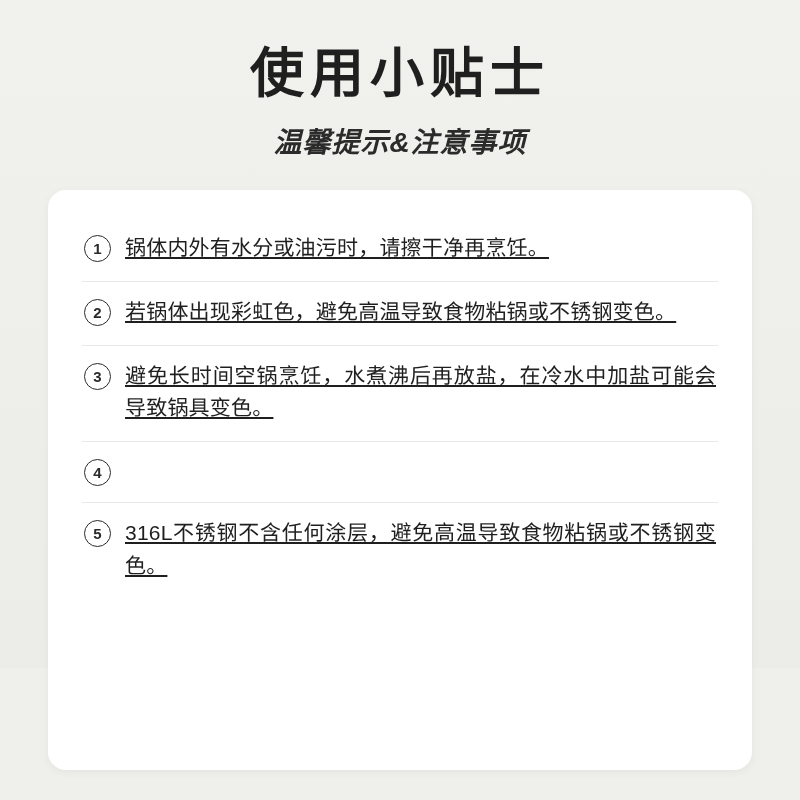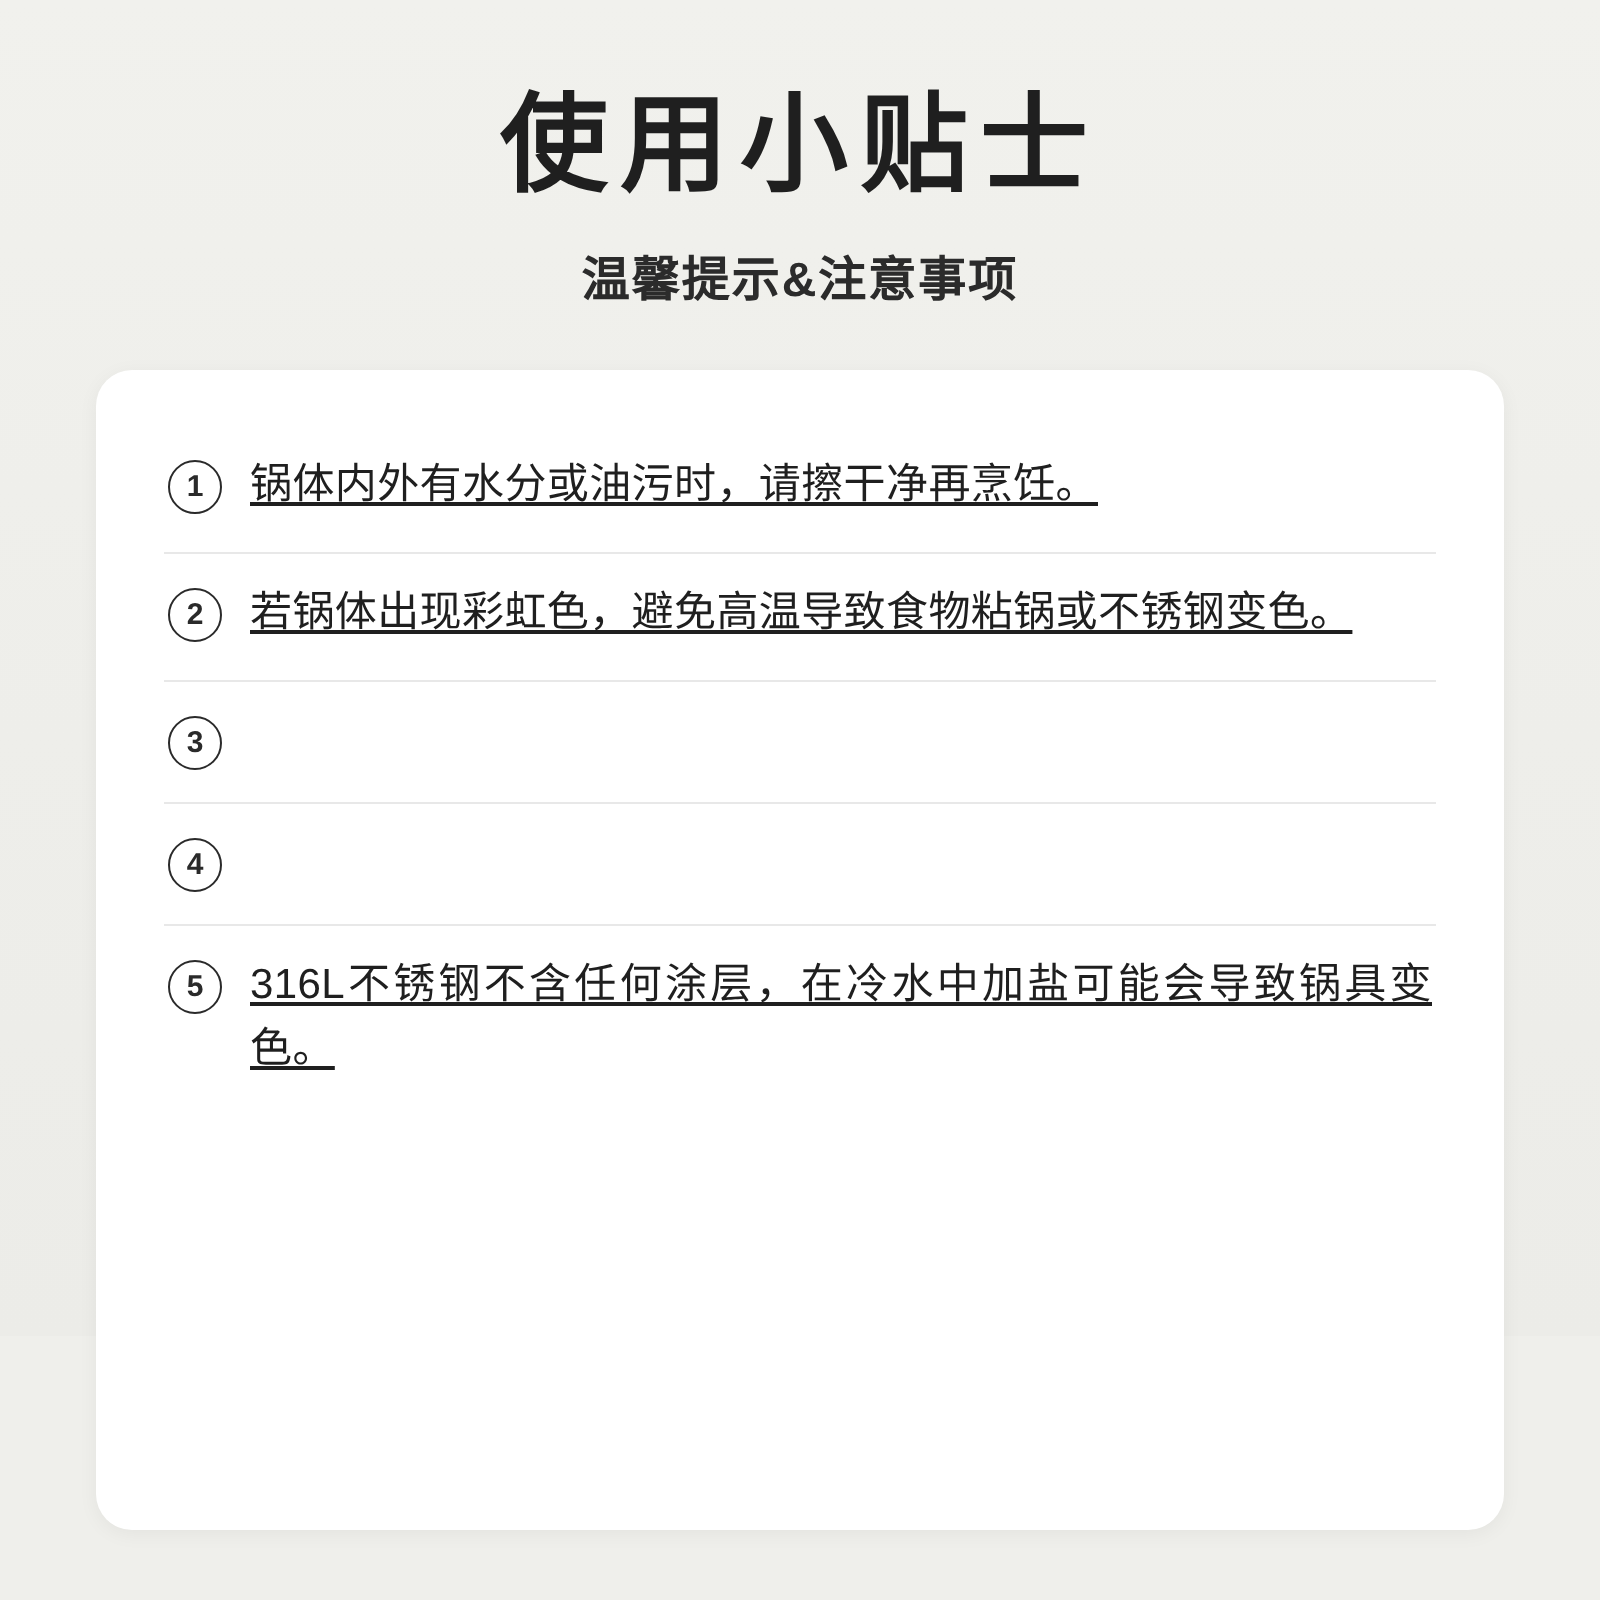--- a/index.html
+++ b/index.html
@@ -31,25 +31,26 @@
   }
   .main-title {
     font-size: 54px;
     font-weight: 700;
     letter-spacing: 6px;
     color: #1f1f1f;
     line-height: 1.15;
     margin: 0;
   }
   .sub-title {
-    font-size: 24px;
+    font-size: 28px;
     font-weight: 600;
     letter-spacing: 1px;
     color: #2b2b2b;
     margin: 16px 0 0 0;
+    font-style: italic;
   }
   .card {
     position: relative;
     width: 704px;
     margin-top: 30px;
     background: #ffffff;
     border-radius: 18px;
     box-shadow: 0 2px 10px rgba(0,0,0,0.05);
     padding: 28px 34px 40px 34px;
     box-sizing: border-box;
@@ -113,27 +114,28 @@
         <span class="tip-text">锅体内外有水分或油污时，请擦干净再烹饪。</span>
       </li>
 
       <li class="tip-item">
         <span class="tip-num">2</span>
         <span class="tip-text">若锅体出现彩虹色，避免高温导致食物粘锅或不锈钢变色。</span>
       </li>
 
       <li class="tip-item">
         <span class="tip-num">3</span>
+        <span class="tip-text">避免长时间空锅烹饪，水煮沸后再放盐，在冷水中加盐可能会导致锅具变色。</span>
       </li>
 
       <li class="tip-item">
         <span class="tip-num">4</span>
       </li>
 
       <li class="tip-item">
         <span class="tip-num">5</span>
-        <span class="tip-text">316L不锈钢不含任何涂层，在冷水中加盐可能会导致锅具变色。</span>
+        <span class="tip-text">316L不锈钢不含任何涂层，避免高温导致食物粘锅或不锈钢变色。</span>
       </li>
 
     </ul>
   </div>
 
 </div>
 
 </body></html>

